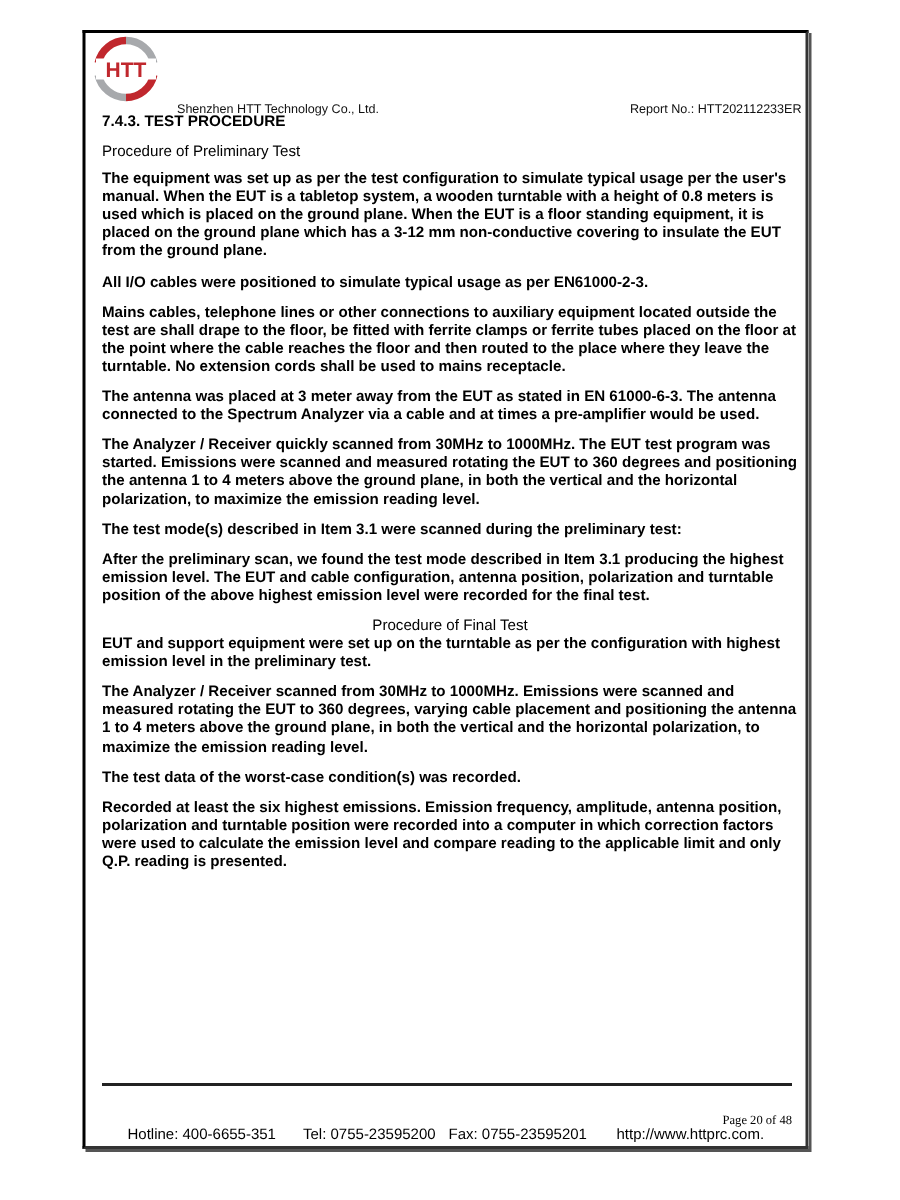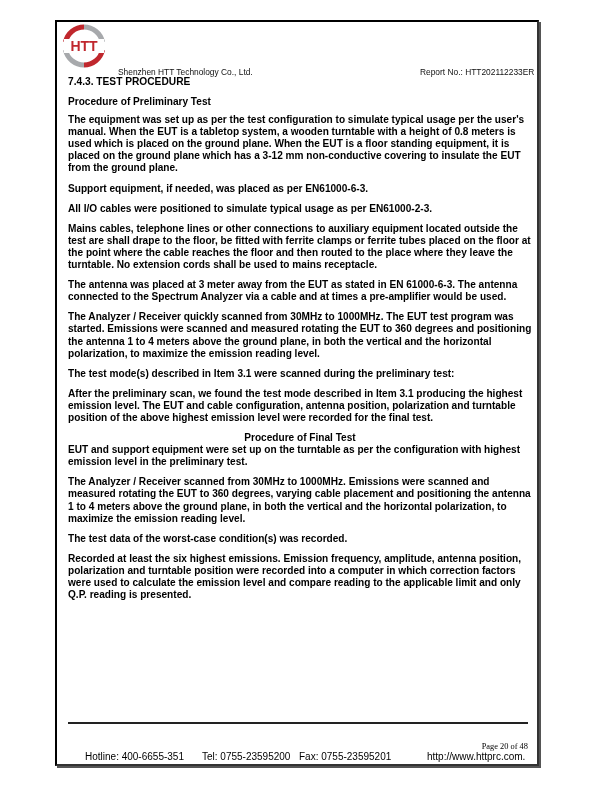--- a/index.html
+++ b/index.html
@@ -7,29 +7,29 @@
          font-family: "Liberation Sans", sans-serif; color: #000; }
   .frame { position: absolute; left: 55px; top: 20px; width: 484px; height: 746px;
            border-top: 2px solid #000; border-left: 2px solid #000;
            border-right: 2px solid #333; border-bottom: 2px solid #333;
            box-shadow: 2px 2px 0 #555; box-sizing: border-box; }
   .logo { position: absolute; left: 62px; top: 24px; width: 44px; height: 44px; }
   .company { position: absolute; left: 118px; top: 67px; font-size: 8.4px; color: #111; }
   .report-no { position: absolute; left: 396px; top: 67px; font-size: 8.4px; color: #111; padding-left: 24px; }
   .section-title { position: absolute; left: 68px; top: 76px; font-size: 10.2px; font-weight: bold; }
   .content { position: absolute; left: 68px; top: 96px; width: 464px; font-size: 10.1px; line-height: 12.1px; }
-  .content h3 { font-size: 10.1px; font-weight: bold; margin: 0 0 6px 0; }
+  .content h3 { font-size: 10.1px; font-weight: normal; margin: 0 0 6px 0; }
   .content h3.final { margin: 4px 0 0 0; text-align: center; }
   .content p { margin: 0 0 8px 0; font-weight: bold; }
   .content p.tight { margin-top: 0; }
   .footer-rule { position: absolute; left: 68px; top: 722px; width: 460px; height: 2px; background: #222; }
   .page-num { position: absolute; right: 72px; top: 742px; font-size: 8.4px; font-family: Liberation Serif, serif; }
   .footer { position: absolute; left: 85px; top: 751px; font-size: 10px; display: flex; }
   .footer span { display: inline-block; }
-  .f-hotline { width: 117px; } .f-tel { width: 97px; } .f-fax { width: 128px; }
+  .f-hotline { width: 117px; } .f-tel { width: 97px; } .f-fax { width: 112px; }
 </style>
 </head>
 <body>
 
 <div class="frame"></div>
 
 <svg class="logo" viewBox="0 0 44 44">
   <path d="M22 3 A19 19 0 0 0 3.5 18" stroke="#c0272d" stroke-width="5" fill="none"></path>
   <path d="M22 3 A19 19 0 0 1 40.5 18" stroke="#a7a9ac" stroke-width="5" fill="none"></path>
   <path d="M3.5 26 A19 19 0 0 0 22 41" stroke="#a7a9ac" stroke-width="5" fill="none"></path>
@@ -38,21 +38,20 @@
   <text x="22" y="27" text-anchor="middle" font-family="Liberation Sans, sans-serif" font-weight="bold" font-size="14" fill="#c0272d">HTT</text>
 </svg>
 
 <div class="company">Shenzhen HTT Technology Co., Ltd.</div>
 <div class="report-no">Report No.: HTT202112233ER</div>
 <div class="section-title">7.4.3. TEST PROCEDURE</div>
 
 <div class="content">
   <h3>Procedure of Preliminary Test</h3>
   <p>The equipment was set up as per the test configuration to simulate typical usage per the user's manual. When the EUT is a tabletop system, a wooden turntable with a height of 0.8 meters is used which is placed on the ground plane. When the EUT is a floor standing equipment, it is placed on the ground plane which has a 3-12 mm non-conductive covering to insulate the EUT from the ground plane.</p>
-  <p>Support equipment, if needed, was placed as per EN61000-6-3.</p>
   <p>All I/O cables were positioned to simulate typical usage as per EN61000-2-3.</p>
   <p>Mains cables, telephone lines or other connections to auxiliary equipment located outside the test are shall drape to the floor, be fitted with ferrite clamps or ferrite tubes placed on the floor at the point where the cable reaches the floor and then routed to the place where they leave the turntable. No extension cords shall be used to mains receptacle.</p>
   <p>The antenna was placed at 3 meter away from the EUT as stated in EN 61000-6-3. The antenna connected to the Spectrum Analyzer via a cable and at times a pre-amplifier would be used.</p>
   <p>The Analyzer / Receiver quickly scanned from 30MHz to 1000MHz. The EUT test program was started. Emissions were scanned and measured rotating the EUT to 360 degrees and positioning the antenna 1 to 4 meters above the ground plane, in both the vertical and the horizontal polarization, to maximize the emission reading level.</p>
   <p>The test mode(s) described in Item 3.1 were scanned during the preliminary test:</p>
   <p>After the preliminary scan, we found the test mode described in Item 3.1 producing the highest emission level. The EUT and cable configuration, antenna position, polarization and turntable position of the above highest emission level were recorded for the final test.</p>
   <h3 class="final">Procedure of Final Test</h3>
   <p class="tight">EUT and support equipment were set up on the turntable as per the configuration with highest emission level in the preliminary test.</p>
   <p>The Analyzer / Receiver scanned from 30MHz to 1000MHz. Emissions were scanned and measured rotating the EUT to 360 degrees, varying cable placement and positioning the antenna 1 to 4 meters above the ground plane, in both the vertical and the horizontal polarization, to maximize the emission reading level.</p>
   <p>The test data of the worst-case condition(s) was recorded.</p>

